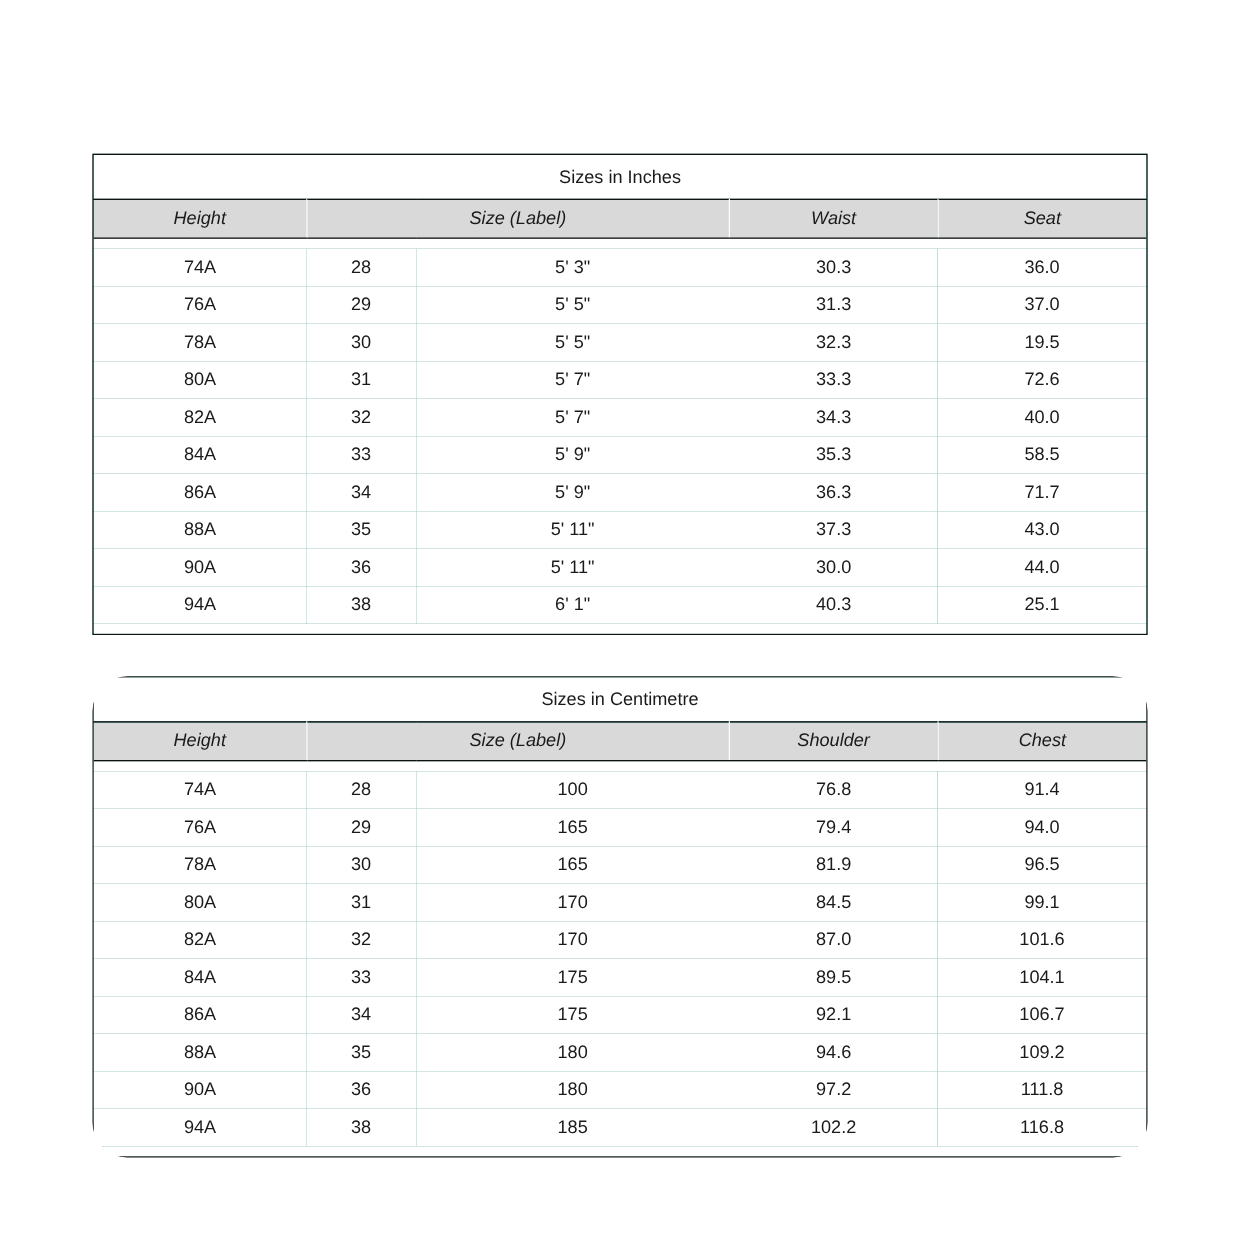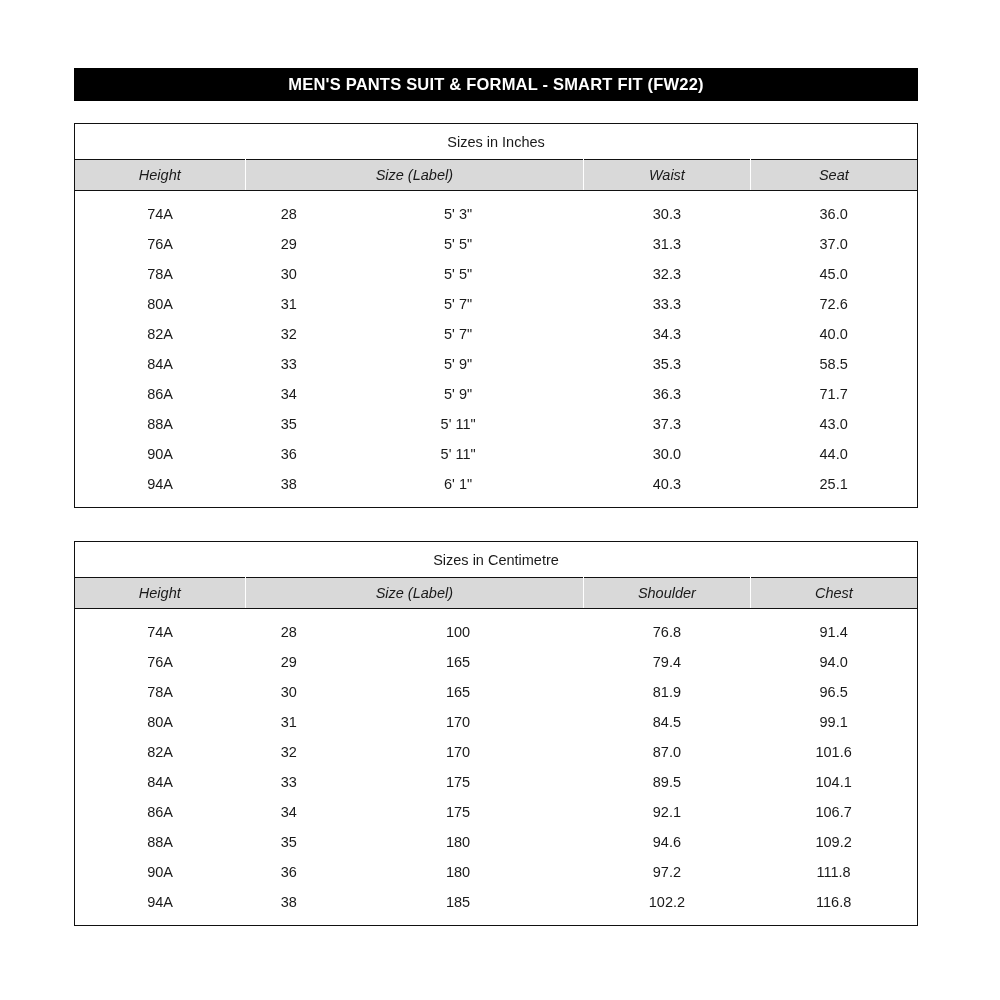--- a/index.html
+++ b/index.html
@@ -37,21 +37,21 @@
   }
   .table-block {
     position: absolute;
     left: 74px;
     width: 844px;
     border: 1px solid #111111;
     box-sizing: border-box;
     background: #0f766e;
   }
   .table-block.inches { top: 123px; }
-  .table-block.cm { top: 541px; }
+  .table-block.cm { top: 541px; border-radius: 28px; }
 
   table {
     border-collapse: collapse;
     width: 100%;
     table-layout: fixed;
   }
   caption {
     caption-side: top;
     font-size: 14.5px;
     padding: 10px 0 9px 0;
@@ -90,21 +90,20 @@
   col.c-m2     { width: 19.8%; }
 
   tbody tr td:first-child { }
   .spacer-row td { height: 8px; line-height: 8px; background: #ffffff; }
 </style>
 </head>
 <body>
 
 <div class="page">
 
-  <div class="title-bar">MEN'S PANTS SUIT &amp; FORMAL - SMART FIT (FW22)</div>
 
   <div class="table-block inches">
     <table>
       <colgroup>
         <col class="c-height">
           <col class="c-size">
           <col class="c-label">
           <col class="c-m1">
           <col class="c-m2">
       </colgroup>
@@ -133,21 +132,21 @@
           <td>29</td>
           <td>5' 5"</td>
           <td>31.3</td>
           <td>37.0</td>
         </tr>
         <tr>
           <td>78A</td>
           <td>30</td>
           <td>5' 5"</td>
           <td>32.3</td>
-          <td>45.0</td>
+          <td>19.5</td>
         </tr>
         <tr>
           <td>80A</td>
           <td>31</td>
           <td>5' 7"</td>
           <td>33.3</td>
           <td>72.6</td>
         </tr>
         <tr>
           <td>82A</td>

